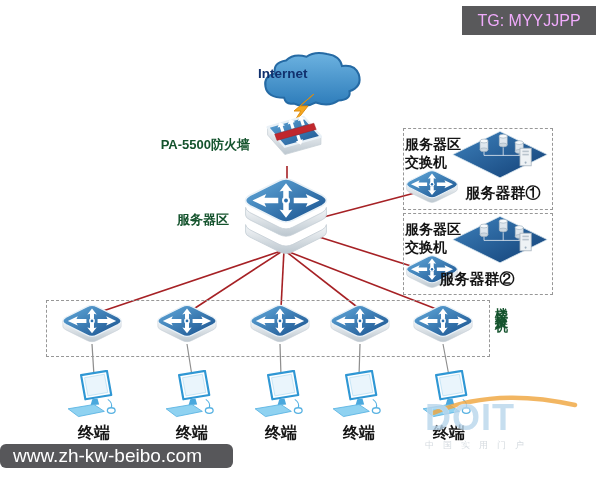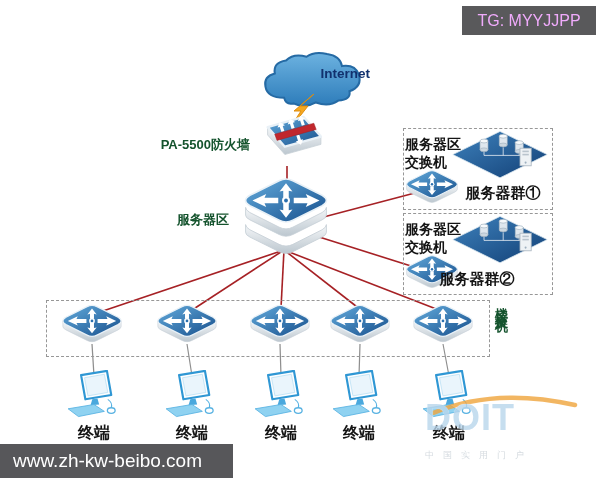--- a/index.html
+++ b/index.html
@@ -12,23 +12,23 @@
   #lines{position:absolute;left:0;top:0;z-index:1;}
   .badge{position:absolute;background:#59595b;color:#f0abfc;display:flex;align-items:center;
          justify-content:center;z-index:8;font-family:"Liberation Sans",sans-serif;text-align:center;}
   .vtext{writing-mode:vertical-rl;letter-spacing:3px;}
   .srv-lbl{position:absolute;font-weight:bold;font-size:14px;color:#141414;text-align:left;z-index:3;}
   .grp-lbl{position:absolute;font-weight:bold;font-size:15px;color:#141414;text-align:center;z-index:3;}
   .term-lbl{position:absolute;font-weight:bold;font-size:16px;color:#141414;text-align:center;z-index:3;}
   #doit{position:absolute;z-index:6;opacity:0.8;pointer-events:none;}
   #doit .big{font-size:36px;font-weight:bold;color:#b9d6ec;letter-spacing:1px;
              text-shadow:0 0 1px #ffffff;}
-  #doit .sub{font-size:9px;color:#b9c3cc;letter-spacing:9px;margin-top:14px;opacity:.75;}
-  #sitebar{position:absolute;left:0;top:444px;width:233px;height:34px;background:#57575a;color:#fff;
-           font-size:19px;display:flex;align-items:center;padding-left:13px;box-sizing:border-box;z-index:8;}
+  #doit .sub{font-size:9px;color:#b9c3cc;letter-spacing:9px;margin-top:4px;opacity:.75;}
+  #sitebar{position:absolute;left:0;top:444px;width:233px;height:24px;background:#57575a;color:#fff;
+           font-size:19px;display:flex;align-items:center;padding-left:13px;box-sizing:border-box;z-index:8;border-radius:6px;}
 </style>
 </head>
 <body>
 
 <div id="stage">
 
   <svg width="0" height="0" style="position:absolute" aria-hidden="true">
     <defs>
       <linearGradient id="gTop" x1="0" y1="0" x2="1" y2="1">
         <stop offset="0" stop-color="#63abdc"></stop>
@@ -87,21 +87,21 @@
   </svg>
 
   <div class="badge" style="left:462px;top:6px;width:134px;height:29px;font-size:16px;">
     <span>TG: MYYJJPP</span>
   </div>
 
   <div class="node" style="left:258px;top:50px;width:112px;height:62px;">
     <svg width="112" height="62" viewBox="0 0 120 64">
       <path d="M28 50 Q10 50 8 38 Q6 27 18 24 Q16 12 30 10 Q38 2 52 6 Q60 0 74 3 Q88 5 90 16 Q104 14 108 25 Q112 38 98 43 Q100 52 86 53 Q76 60 62 55 Q50 62 38 56 Q30 58 28 50 Z" fill="url(#gCloud)" stroke="#256aa4" stroke-width="2.2"></path>
     </svg>
-    <div class="lbl" style="left:0;top:16px;width:112px;text-align:right;color:#11316e;font-size:13.5px;">Internet</div>
+    <div class="lbl" style="left:0;top:16px;width:112px;text-align:left;color:#11316e;font-size:13.5px;">Internet</div>
   </div>
 
   <svg class="node" style="left:284px;top:94px;" width="34" height="40" viewBox="0 0 34 40">
     <path d="M30 0 L10 17 L17 17 L2 40 L24 12 L16 12 Z" fill="#f6a81f" stroke="#dd8c10" stroke-width="1"></path>
   </svg>
 
   <div class="lbl" style="left:155px;top:138px;width:95px;text-align:right;">PA-5500防火墙</div>
   <svg class="node" style="left:248px;top:113px;" width="80" height="58" viewBox="0 0 100 74">
     <path d="M24 18 L24 28 L46 53 L92 40 L92 30 L46 43 Z" fill="url(#gBase)" stroke="#c6cfd6" stroke-width="1"></path>
     <path d="M24 18 L70 5 L92 30 L46 43 Z" fill="url(#gTop)" stroke="#e9f1f7" stroke-width="3" stroke-linejoin="round"></path>

